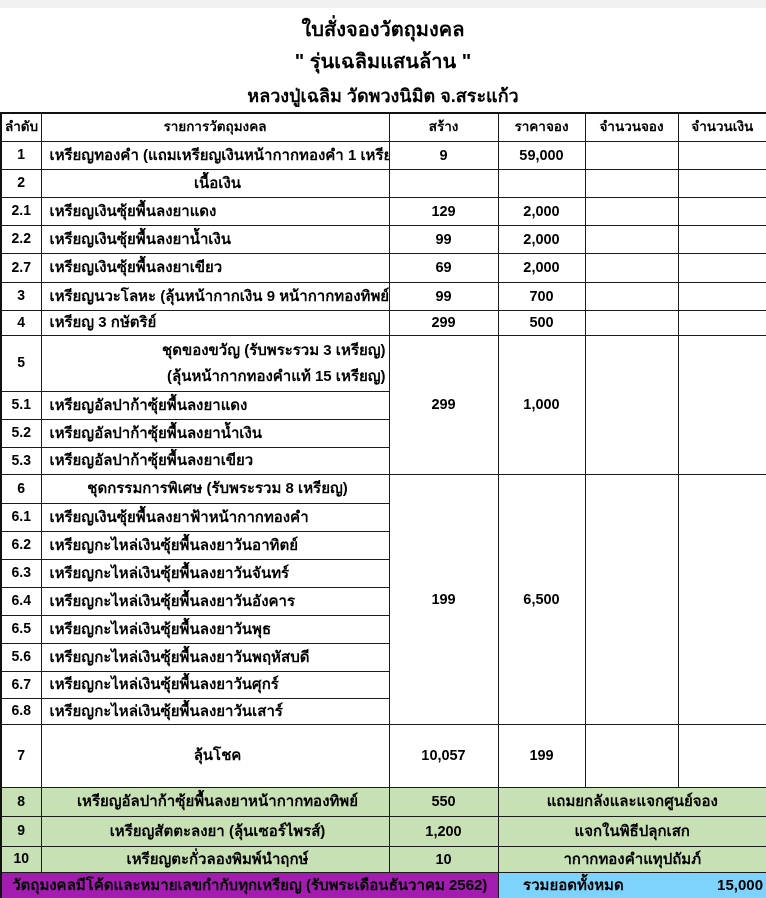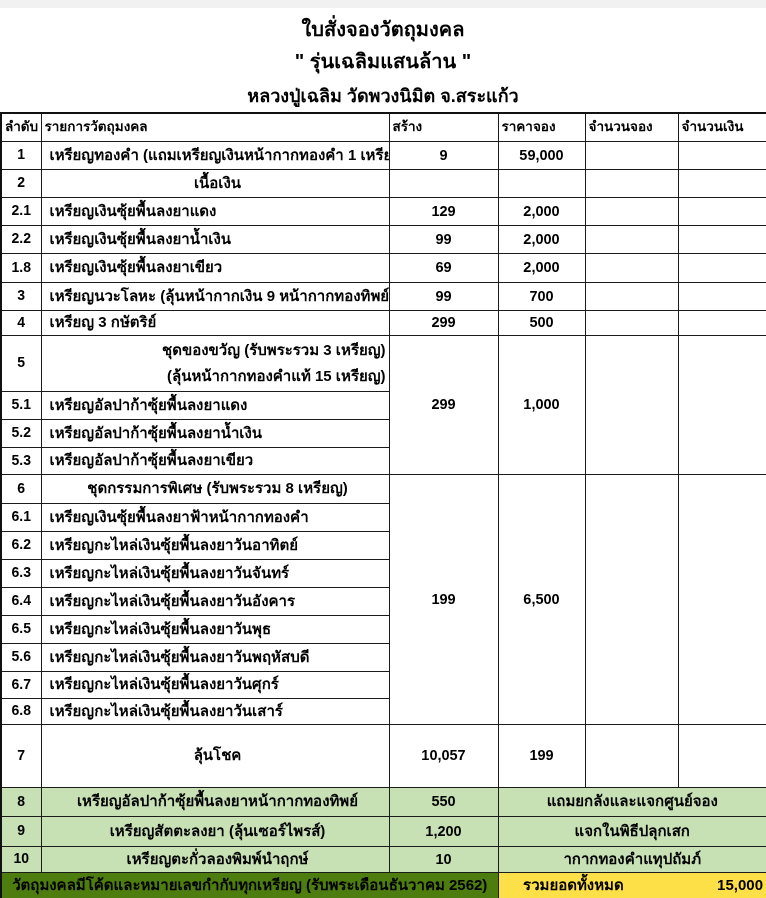--- a/index.html
+++ b/index.html
@@ -16,29 +16,29 @@
   .title-3{font-size:18px;font-weight:bold;line-height:36px;}
   table{border-collapse:collapse;table-layout:fixed;width:766px;}
   td{
     border:1px solid #1b1b1b;
     font-size:15px;font-weight:600;
     padding:0 3px;overflow:hidden;white-space:nowrap;
     line-height:1.25;vertical-align:middle;
   }
   table{border:2px solid #111;}
   tr.footer-row td{border-bottom:3px solid #000;}
-  .hdr{font-size:13.5px;font-weight:600;}
+  .hdr{font-size:13.5px;font-weight:600;text-align:center;}
   .no{text-align:center;font-size:14px;}
   .item{text-align:left;padding-left:8px;}
   .ctr{text-align:center;}
   .num{text-align:center;font-size:14.5px;font-weight:600;}
   .two-line{white-space:normal;text-align:right;line-height:26px;}
   .green{background:#c7e0b4;}
-  .yellow{background:#4d7c0f;}
-  .blue{background:#fde047;}
+  .yellow{background:#a21caf;}
+  .blue{background:#7dd3fc;}
   .note-cell{text-align:center;}
   .total-wrap{display:flex;width:100%;}
   .total-label{flex:0 0 55%;text-align:center;font-weight:700;font-size:15px;}
   .total-value{flex:1;text-align:right;font-weight:700;font-size:15px;}
   .yellow-note{text-align:center;font-weight:700;font-size:15px;}
 </style>
 </head>
 <body>
 
 <div class="sheet">
@@ -100,21 +100,21 @@
     <tr style="height:28px">
       <td class="no">2.2</td>
       <td class="item">เหรียญเงินซุ้ยพื้นลงยาน้ำเงิน</td>
       <td class="num">99</td>
       <td class="num">2,000</td>
       <td></td>
       <td></td>
     </tr>
 
     <tr style="height:29px">
-      <td class="no">1.8</td>
+      <td class="no">2.7</td>
       <td class="item">เหรียญเงินซุ้ยพื้นลงยาเขียว</td>
       <td class="num">69</td>
       <td class="num">2,000</td>
       <td></td>
       <td></td>
     </tr>
 
     <tr style="height:28px">
       <td class="no">3</td>
       <td class="item">เหรียญนวะโลหะ (ลุ้นหน้ากากเงิน 9 หน้ากากทองทิพย์ 49)</td>

